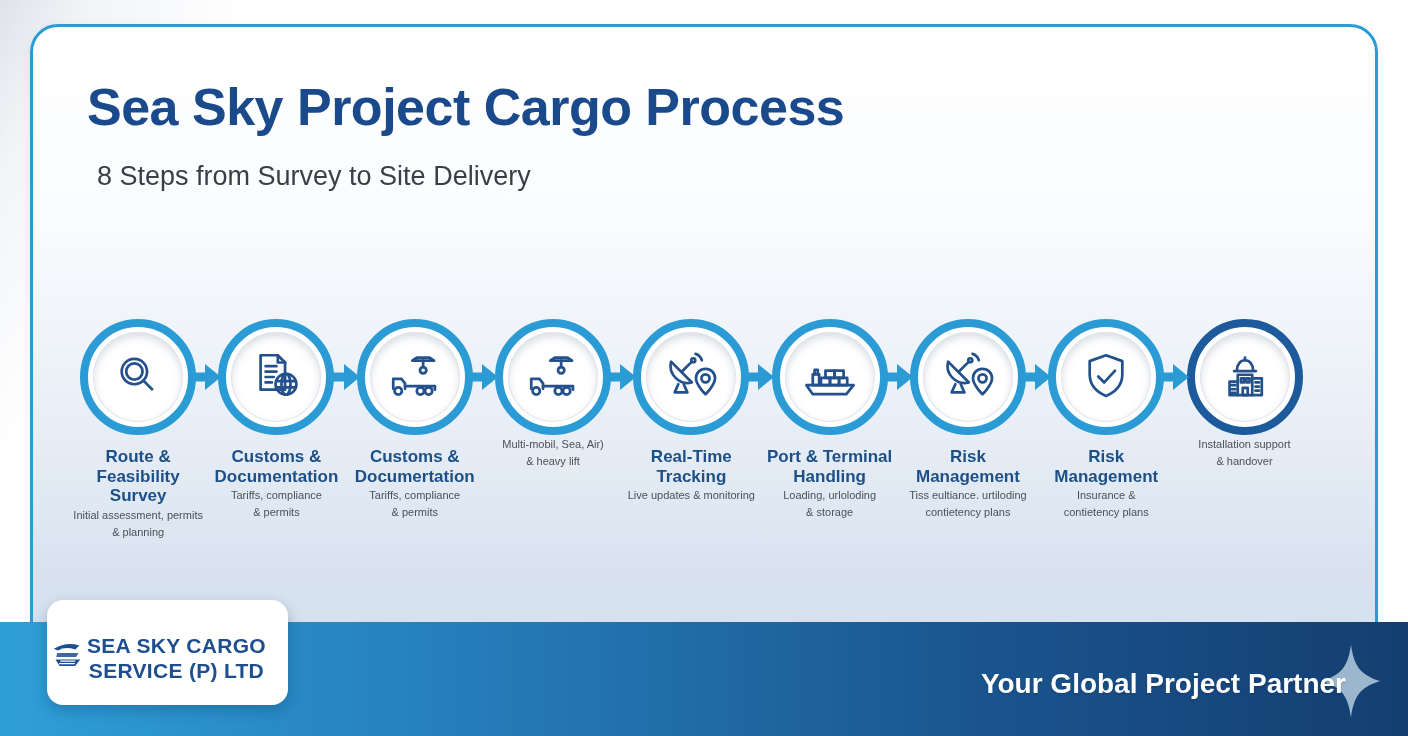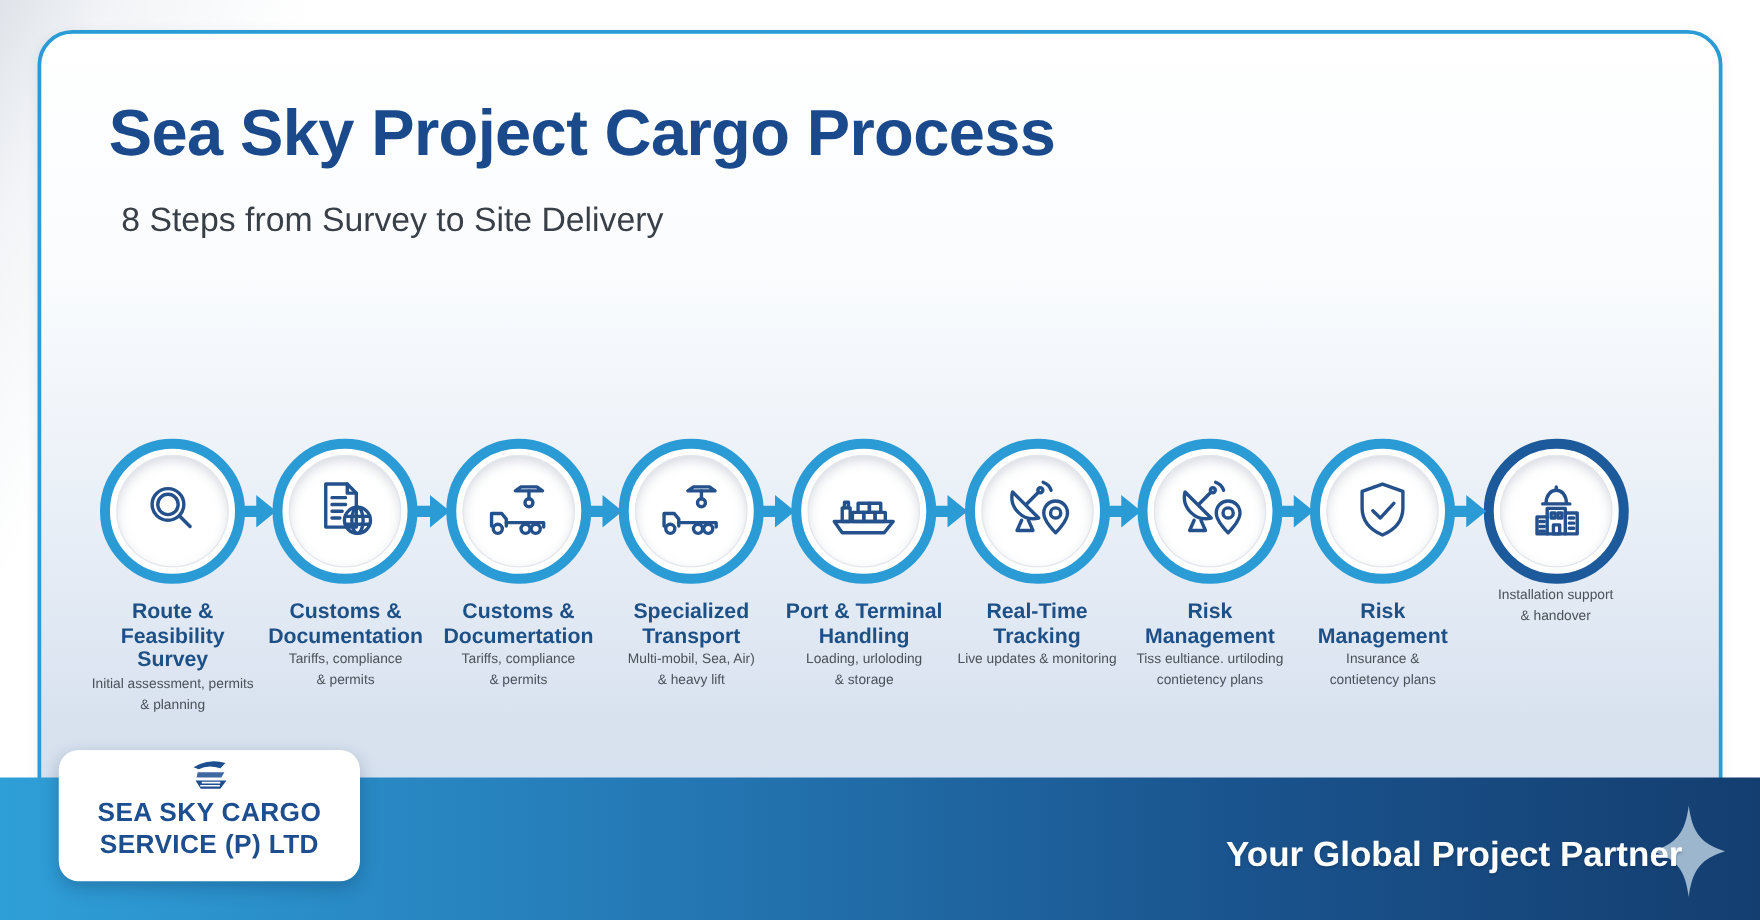--- a/index.html
+++ b/index.html
@@ -20,21 +20,21 @@
     position:absolute; left:54px; top:52px;
     font-size:52px; line-height:56px; font-weight:700; letter-spacing:-.5px;
     color:#1b4a8c;
   }
   .page-subtitle {
     position:absolute; left:64px; top:133px;
     font-size:27px; line-height:32px; font-weight:400; color:#393f47;
   }
   
   .steps-row {
-    position:absolute; left:36px; top:324px; width:1245px;
+    position:absolute; left:36px; top:292px; width:1245px;
     display:flex;
   }
   .step { position:relative; width:138.3px; text-align:center; }
   .circle {
     position:relative; width:116px; height:116px; margin:0 auto;
     border:8px solid #2b9bd5; border-radius:50%; background:#ffffff;
   }
   .step.last .circle { border-color:#1d5a9b; }
   .circle-inner {
     position:absolute; inset:5px; border-radius:50%; background:#ffffff;
@@ -56,21 +56,21 @@
   }
   
   .footer-band {
     position:absolute; left:0; top:622px; width:1408px; height:114px; z-index:5;
     background:linear-gradient(90deg,#2f9fd8 0%,#2478b4 38%,#1a548e 70%,#143e70 100%);
   }
   .logo-card {
     position:absolute; left:47px; top:-22px; width:241px; height:105px;
     background:#ffffff; border-radius:16px;
     box-shadow:0 5px 14px rgba(10,35,70,.25);
-    display:flex; flex-direction:column; align-items:center; padding-top:8px;
+    display:flex; flex-direction:row; align-items:center; padding-top:8px;
     z-index:6;
   }
   .brand-name {
     margin-top:2px; font-size:21px; line-height:25px; font-weight:700;
     color:#1d4e8f; letter-spacing:.3px; text-align:center; white-space:pre-line;
   }
   .tagline-wrap { position:absolute; right:30px; top:32px; height:60px; }
   .tagline {
     position:relative; z-index:2; margin-right:32px;
     font-size:28px; line-height:60px; font-weight:700; color:#ffffff;
@@ -164,24 +164,44 @@
           <path class="icon-stroke" d="M21 42 h33 v4"></path>
           <circle class="icon-stroke" cx="13.5" cy="47.5" r="4"></circle>
           <circle class="icon-stroke" cx="38" cy="47.5" r="4"></circle>
           <circle class="icon-stroke" cx="47" cy="47.5" r="4"></circle>
         </svg>
       </div>
         </div>
       <svg class="arrow" viewBox="0 0 30 26">
           <path d="M0 8.5 h13 v-8.5 l16 13 -16 13 v-8.5 h-13 z" fill="#2b9bd5"></path>
         </svg>
-      <div class="step-title">Specialized
-Transport</div>
       <div class="step-desc">Multi-mobil, Sea, Air)
 &amp; heavy lift</div>
+    </div>
+
+    <div class="step">
+      <div class="circle">
+          <div class="circle-inner">
+        <svg viewBox="0 0 64 64">
+          <path class="icon-stroke" d="M10 15 a19 19 0 0 0 23 23 z"></path>
+          <path class="icon-stroke" d="M22 26 l11 -11"></path>
+          <circle class="icon-stroke" cx="34.5" cy="13.5" r="2.2"></circle>
+          <path class="icon-stroke" d="M37 6.5 a11 11 0 0 1 7 7"></path>
+          <path class="icon-stroke" d="M18 40 l-4 9 h14 l-4 -9"></path>
+          <path class="icon-stroke" d="M48 23 c-6 0 -10.5 4.5 -10.5 10.5 C37.5 41 48 51 48 51 s10.5 -10 10.5 -17.5 C58.5 27.5 54 23 48 23 z"></path>
+          <circle class="icon-stroke" cx="48" cy="33.5" r="4.5"></circle>
+        </svg>
+      </div>
+        </div>
+      <svg class="arrow" viewBox="0 0 30 26">
+          <path d="M0 8.5 h13 v-8.5 l16 13 -16 13 v-8.5 h-13 z" fill="#2b9bd5"></path>
+        </svg>
+      <div class="step-title">Real-Time
+Tracking</div>
+      <div class="step-desc">Live updates &amp; monitoring</div>
     </div>
 
     <div class="step">
       <div class="circle">
           <div class="circle-inner">
         <svg viewBox="0 0 64 64">
           <path class="icon-stroke" d="M6 41 h52 l-8 10 H13 z"></path>
           <rect class="icon-stroke" x="13" y="29" width="7" height="12"></rect>
           <path class="icon-stroke" d="M15 29 v-5 h3.5 v5"></path>
           <rect class="icon-stroke" x="22" y="33" width="10" height="8"></rect>
@@ -192,42 +212,20 @@
         </svg>
       </div>
         </div>
       <svg class="arrow" viewBox="0 0 30 26">
           <path d="M0 8.5 h13 v-8.5 l16 13 -16 13 v-8.5 h-13 z" fill="#2b9bd5"></path>
         </svg>
       <div class="step-title">Port &amp; Terminal
 Handling</div>
       <div class="step-desc">Loading, urloloding
 &amp; storage</div>
-    </div>
-
-    <div class="step">
-      <div class="circle">
-          <div class="circle-inner">
-        <svg viewBox="0 0 64 64">
-          <path class="icon-stroke" d="M10 15 a19 19 0 0 0 23 23 z"></path>
-          <path class="icon-stroke" d="M22 26 l11 -11"></path>
-          <circle class="icon-stroke" cx="34.5" cy="13.5" r="2.2"></circle>
-          <path class="icon-stroke" d="M37 6.5 a11 11 0 0 1 7 7"></path>
-          <path class="icon-stroke" d="M18 40 l-4 9 h14 l-4 -9"></path>
-          <path class="icon-stroke" d="M48 23 c-6 0 -10.5 4.5 -10.5 10.5 C37.5 41 48 51 48 51 s10.5 -10 10.5 -17.5 C58.5 27.5 54 23 48 23 z"></path>
-          <circle class="icon-stroke" cx="48" cy="33.5" r="4.5"></circle>
-        </svg>
-      </div>
-        </div>
-      <svg class="arrow" viewBox="0 0 30 26">
-          <path d="M0 8.5 h13 v-8.5 l16 13 -16 13 v-8.5 h-13 z" fill="#2b9bd5"></path>
-        </svg>
-      <div class="step-title">Real-Time
-Tracking</div>
-      <div class="step-desc">Live updates &amp; monitoring</div>
     </div>
 
     <div class="step">
       <div class="circle">
           <div class="circle-inner">
         <svg viewBox="0 0 64 64">
           <path class="icon-stroke" d="M10 15 a19 19 0 0 0 23 23 z"></path>
           <path class="icon-stroke" d="M22 26 l11 -11"></path>
           <circle class="icon-stroke" cx="34.5" cy="13.5" r="2.2"></circle>
           <path class="icon-stroke" d="M37 6.5 a11 11 0 0 1 7 7"></path>

